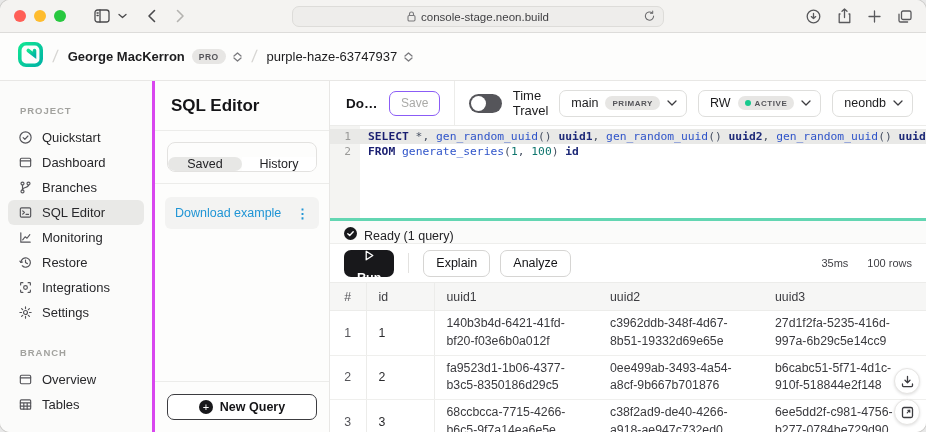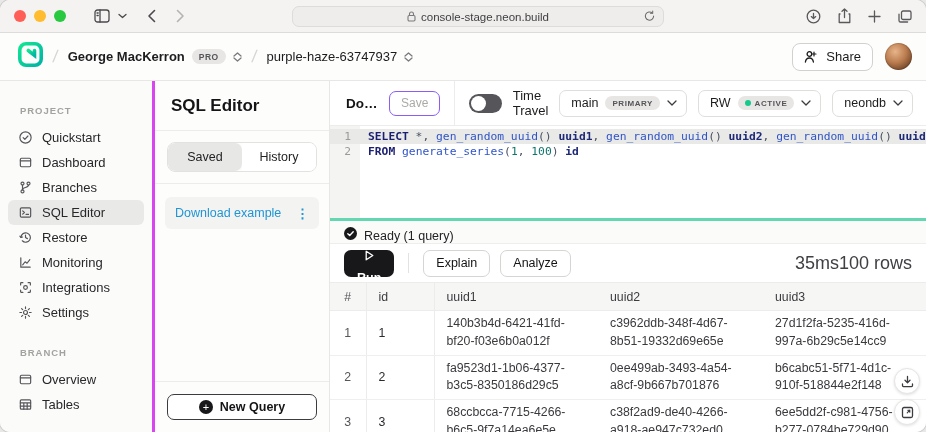--- a/index.html
+++ b/index.html
@@ -53,21 +53,21 @@
   .nav-item .nico { width:15px; height:15px; color:#55555a; flex:0 0 auto; }
   .nav-item .nico svg { width:15px; height:15px; fill:none; stroke:currentColor; stroke-width:1.25;
                         stroke-linecap:round; stroke-linejoin:round; display:block; }
   .nav-item.active { background:#e9e9e7; }
   .section-gap { height:22px; }
 
   
   .qpanel { width:175px; border-right:1px solid #e8e7e5; background:#fdfdfc; display:flex; flex-direction:column; }
   .qpanel-title { font-size:17px; font-weight:700; color:#141417; padding:15px 16px 14px; }
   .divider { border-top:1px solid #ececea; }
-  .seg-wrap { margin:11px 12px; border:1px solid #e3e2e0; border-radius:8px; display:flex; height:30px; overflow:hidden; }
+  .seg-wrap { margin:11px 12px; border:1px solid #e3e2e0; border-radius:8px; display:flex; height:30px; overflow:hidden;align-items:flex-end; }
   .seg { flex:1; display:flex; align-items:center; justify-content:center; font-size:12.5px;
          color:#232326; cursor:pointer; background:#fff; }
   .seg.active { background:#e7e7e5; border-radius:7px; font-weight:500; }
   .qlist { flex:1; padding:13px 10px; }
   .qitem { height:32px; background:#f3f3f2; border-radius:6px; display:flex; align-items:center;
            padding:0 10px; cursor:pointer; }
   .qitem .qlabel { font-size:12.5px; color:#2095d5; flex:1; white-space:nowrap; overflow:hidden; }
   .kebab { color:#2095d5; font-size:13px; font-weight:700; letter-spacing:0; cursor:pointer; line-height:1; }
   .qpanel-bottom { border-top:1px solid #ececea; padding:12px; }
   .new-query-btn { width:100%; height:26px; border:1px solid #3c3c40; border-radius:7px; background:#fff;
@@ -113,21 +113,21 @@
   .splitter { height:3px; background:#63d6b2; flex:0 0 auto; cursor:row-resize; }
 
   .status-bar { height:23px; display:flex; align-items:flex-end; gap:7px; padding:0 14px;
                 background:#fbfbfa; border-bottom:1px solid #eeeeec; font-size:12.5px; color:#232326; flex:0 0 auto; }
   .actions-row { height:38px; display:flex; align-items:center; gap:10px; padding:0 14px; flex:0 0 auto; }
   .run-btn { height:27px; padding:0 13px; border-radius:7px; background:#18181b; color:#fff;
              display:flex; align-items:center; gap:7px; font-size:12.5px; font-weight:600; border:none; cursor:pointer;flex-direction:column; }
   .action-sep { width:1px; height:20px; background:#e3e2e0; margin:0 4px; }
   .ghost-btn { height:27px; padding:0 12px; border:1px solid #d6d5d3; border-radius:7px; background:#fff;
                font-size:12.5px; color:#141417; cursor:pointer; }
-  .metrics { margin-left:auto; display:flex; font-size:18px; color:#3f3f44;align-items:flex-end; }
+  .metrics { margin-left:auto; display:flex; gap:19px; font-size:11px; color:#3f3f44;align-items:flex-end; }
 
   
   .rtable { flex:1; overflow:hidden; }
   table { border-collapse:collapse; width:100%; table-layout:fixed; }
   th, td { font-size:12.3px; font-weight:400; text-align:left; }
   thead th { background:#f6f6f5; border-top:1px solid #ececea; border-bottom:1px solid #ececea;
              color:#3c3c40; height:28px; padding:0 12px; }
   th.cnum, td.cnum { width:36px; text-align:center; padding:0; border-right:1px solid #ececea; color:#55555a; }
   th.cid, td.cid { width:68px; border-right:1px solid #ececea; }
   td.cid { padding:0 12px; color:#2b2b2e; }
@@ -253,33 +253,20 @@
       <span class="name-reg">purple-haze-63747937</span>
       <span class="selector-chevrons">
         <svg class="icon-svg" width="9" height="5" viewBox="0 0 9 5">
             <path d="M1 4l3.5-3L8 4"></path>
           </svg>
         <svg class="icon-svg" width="9" height="5" viewBox="0 0 9 5">
             <path d="M1 1l3.5 3L8 1"></path>
           </svg>
       </span>
     </div>
-    <div class="hdr-right">
-      <button class="share-btn">
-        <span>
-          <svg class="icon-svg" width="15" height="13" viewBox="0 0 15 13">
-              <circle cx="5.4" cy="4" r="2.3"></circle>
-              <path d="M1.4 12c.4-2.6 2-4 4-4s3.6 1.4 4 4"></path>
-              <path d="M10 2v4M8 4h4" style="stroke-width:1.2"></path>
-            </svg>
-        </span>
-        <span>Share</span>
-      </button>
-      <span class="avatar"></span>
-    </div>
   </div>
 
   <div class="main">
 
     <nav class="sidebar">
       <div class="section-title">PROJECT</div>
       <div id="project-items">
           <div class="nav-item">
             <span class="nico">
               <svg class="icon-svg" viewBox="0 0 16 16">
@@ -314,35 +301,35 @@
               <svg class="icon-svg" viewBox="0 0 16 16">
                 <rect x="2.5" y="3" width="11" height="10" rx="1.3"></rect>
                 <path d="M5 6.2l1.8 1.8L5 9.8M8.6 10h2.6"></path>
               </svg>
             </span>
             <span>SQL Editor</span>
           </div>
           <div class="nav-item">
             <span class="nico">
               <svg class="icon-svg" viewBox="0 0 16 16">
+                <path d="M3 3v10h10"></path>
+                <path d="M5 10.5l2.6-3.3 2 1.6 3-3.8"></path>
+              </svg>
+            </span>
+            <span>Monitoring</span>
+          </div>
+          <div class="nav-item">
+            <span class="nico">
+              <svg class="icon-svg" viewBox="0 0 16 16">
                 <path d="M3.2 8a5 5 0 1 1 1.4 3.5"></path>
                 <path d="M3.2 8L2 6.6M3.2 8l1.7-.5"></path>
                 <path d="M8 5.4V8l2 1.2"></path>
               </svg>
             </span>
             <span>Restore</span>
-          </div>
-          <div class="nav-item">
-            <span class="nico">
-              <svg class="icon-svg" viewBox="0 0 16 16">
-                <path d="M3 3v10h10"></path>
-                <path d="M5 10.5l2.6-3.3 2 1.6 3-3.8"></path>
-              </svg>
-            </span>
-            <span>Monitoring</span>
           </div>
           <div class="nav-item">
             <span class="nico">
               <svg class="icon-svg" viewBox="0 0 16 16">
                 <path d="M5.2 2.8H3.4a.6.6 0 0 0-.6.6v1.8M10.8 2.8h1.8a.6.6 0 0 1 .6.6v1.8M5.2 13.2H3.4a.6.6 0 0 1-.6-.6v-1.8M10.8 13.2h1.8a.6.6 0 0 0 .6-.6v-1.8"></path>
                 <circle cx="8" cy="8" r="2"></circle>
               </svg>
             </span>
             <span>Integrations</span>
           </div>

